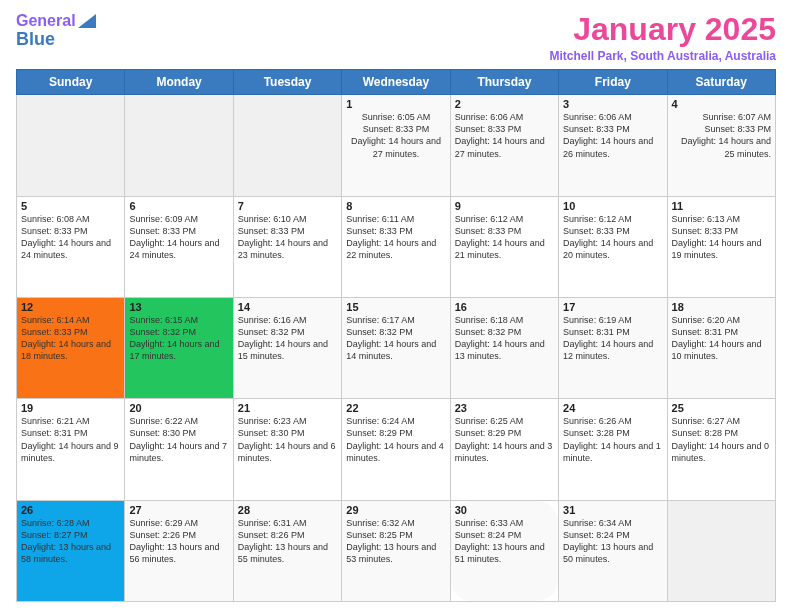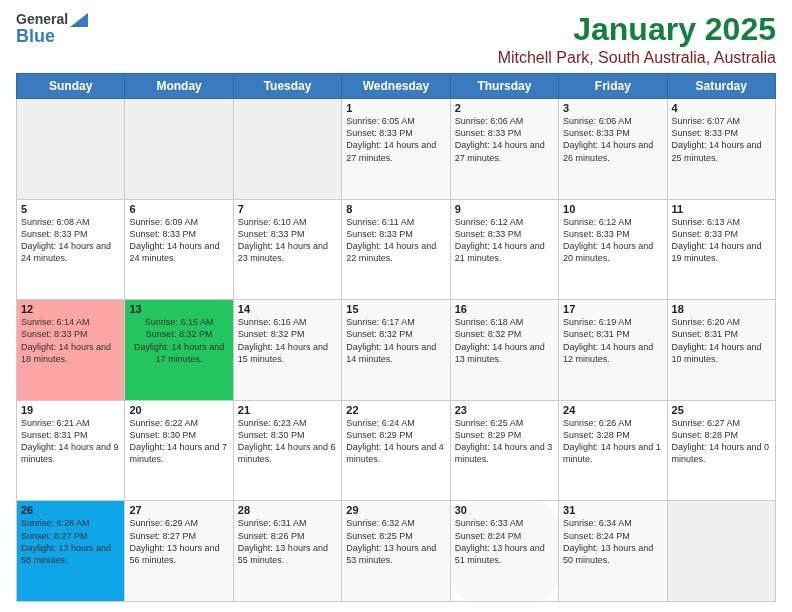--- a/index.html
+++ b/index.html
@@ -22,23 +22,23 @@
       align-items: flex-start;
       justify-content: space-between;
       margin-bottom: 6px;
     }
     .logo {
       display: flex;
       flex-direction: column;
       align-items: flex-start;
     }
     .logo-general {
-      font-size: 14px;
-      font-weight: bold;
-      color: #404040;
+      font-size: 16px;
+      font-weight: bold;
+      color: #8b5cf6;
       line-height: 1.1;
     }
     .logo-blue {
       font-size: 18px;
       font-weight: bold;
       color: #3a7bbf;
       line-height: 1.1;
     }
     .logo-icon {
       width: 18px;
@@ -49,27 +49,28 @@
       display: flex;
       align-items: center;
       gap: 2px;
     }
     .title-block {
       text-align: right;
     }
     .title-month {
       font-size: 32px;
       font-weight: bold;
-      color: #15803d;
+      color: #ec4899;
       line-height: 1.1;
     }
     .title-location {
-      font-size: 16px;
-      color: #7f1d1d;
+      font-size: 12px;
+      color: #8b5cf6;
       margin-top: 2px;
+      font-weight: bold;
     }
     .calendar {
       flex: 1;
       border: 1px solid #ccc;
       border-collapse: collapse;
       width: 100%;
       table-layout: fixed;
     }
     .calendar th {
       background: #3a7bbf;
@@ -141,39 +142,39 @@
           <th>Saturday</th>
         </tr>
     </thead>
     <tbody id="calendar-body">
     <tr style="background: rgb(249, 249, 249);">
           <td class="empty" style="background: rgb(240, 240, 240);"></td>
           <td class="empty" style="background: rgb(240, 240, 240);"></td>
           <td class="empty" style="background: rgb(240, 240, 240);"></td>
           <td style="background: rgb(249, 249, 249);">
             <span class="day-num">1</span>
-            <div class="day-info" style="white-space: pre-line;">Sunrise: 6:05 AM
+            <div class="day-info" style="white-space: pre-line; text-align: center;">Sunrise: 6:05 AM
 Sunset: 8:33 PM
 Daylight: 14 hours and 27 minutes.</div>
           </td>
           <td style="background: rgb(249, 249, 249);">
             <span class="day-num">2</span>
             <div class="day-info" style="white-space: pre-line;">Sunrise: 6:06 AM
 Sunset: 8:33 PM
 Daylight: 14 hours and 27 minutes.</div>
           </td>
           <td style="background: rgb(249, 249, 249);">
             <span class="day-num">3</span>
             <div class="day-info" style="white-space: pre-line;">Sunrise: 6:06 AM
 Sunset: 8:33 PM
 Daylight: 14 hours and 26 minutes.</div>
           </td>
           <td style="background: rgb(249, 249, 249);">
             <span class="day-num">4</span>
-            <div class="day-info" style="white-space: pre-line;">Sunrise: 6:07 AM
+            <div class="day-info" style="white-space: pre-line; text-align: right;">Sunrise: 6:07 AM
 Sunset: 8:33 PM
 Daylight: 14 hours and 25 minutes.</div>
           </td>
         </tr>
         <tr style="background: rgb(255, 255, 255);">
           <td style="background: rgb(255, 255, 255);">
             <span class="day-num">5</span>
             <div class="day-info" style="white-space: pre-line;">Sunrise: 6:08 AM
 Sunset: 8:33 PM
 Daylight: 14 hours and 24 minutes.</div>
@@ -209,29 +210,29 @@
 Daylight: 14 hours and 20 minutes.</div>
           </td>
           <td style="background: rgb(255, 255, 255);">
             <span class="day-num">11</span>
             <div class="day-info" style="white-space: pre-line;">Sunrise: 6:13 AM
 Sunset: 8:33 PM
 Daylight: 14 hours and 19 minutes.</div>
           </td>
         </tr>
         <tr style="background: rgb(249, 249, 249);">
-          <td style="background: #fca5a5;">
+          <td style="background: #f97316;">
             <span class="day-num">12</span>
             <div class="day-info" style="white-space: pre-line;">Sunrise: 6:14 AM
 Sunset: 8:33 PM
 Daylight: 14 hours and 18 minutes.</div>
           </td>
           <td style="background: #22c55e;">
             <span class="day-num">13</span>
-            <div class="day-info" style="white-space: pre-line; text-align: center;">Sunrise: 6:15 AM
+            <div class="day-info" style="white-space: pre-line;">Sunrise: 6:15 AM
 Sunset: 8:32 PM
 Daylight: 14 hours and 17 minutes.</div>
           </td>
           <td style="background: rgb(249, 249, 249);">
             <span class="day-num">14</span>
             <div class="day-info" style="white-space: pre-line;">Sunrise: 6:16 AM
 Sunset: 8:32 PM
 Daylight: 14 hours and 15 minutes.</div>
           </td>
           <td style="background: rgb(249, 249, 249);">
@@ -306,21 +307,21 @@
         <tr style="background: rgb(249, 249, 249);">
           <td style="background: #0ea5e9;">
             <span class="day-num">26</span>
             <div class="day-info" style="white-space: pre-line;">Sunrise: 6:28 AM
 Sunset: 8:27 PM
 Daylight: 13 hours and 58 minutes.</div>
           </td>
           <td style="background: rgb(249, 249, 249);">
             <span class="day-num">27</span>
             <div class="day-info" style="white-space: pre-line;">Sunrise: 6:29 AM
-Sunset: 8:27 PM
+Sunset: 2:26 PM
 Daylight: 13 hours and 56 minutes.</div>
           </td>
           <td style="background: rgb(249, 249, 249);">
             <span class="day-num">28</span>
             <div class="day-info" style="white-space: pre-line;">Sunrise: 6:31 AM
 Sunset: 8:26 PM
 Daylight: 13 hours and 55 minutes.</div>
           </td>
           <td style="background: rgb(249, 249, 249);">
             <span class="day-num">29</span>

